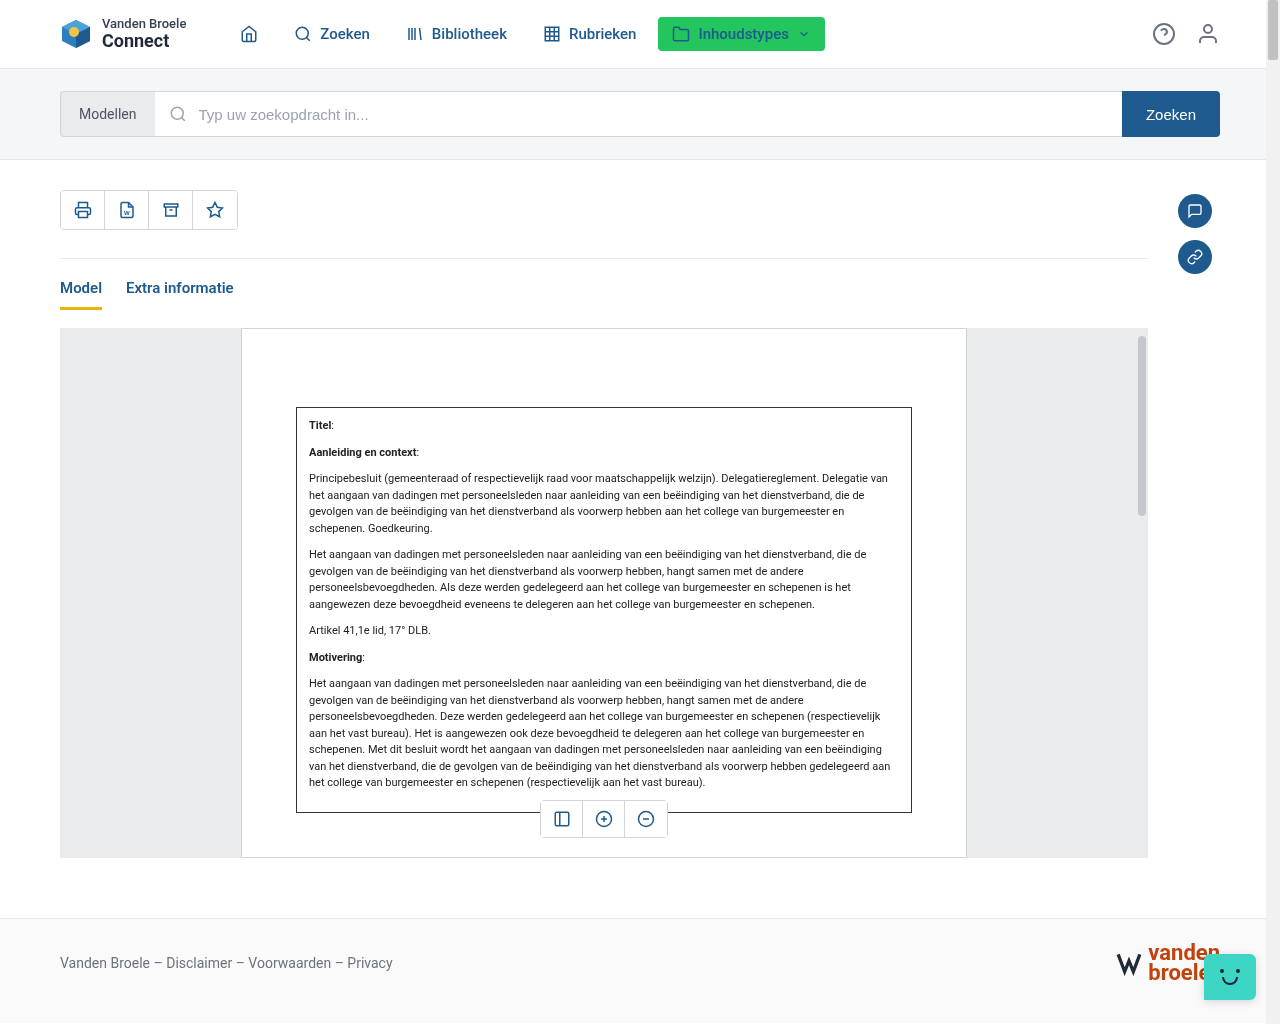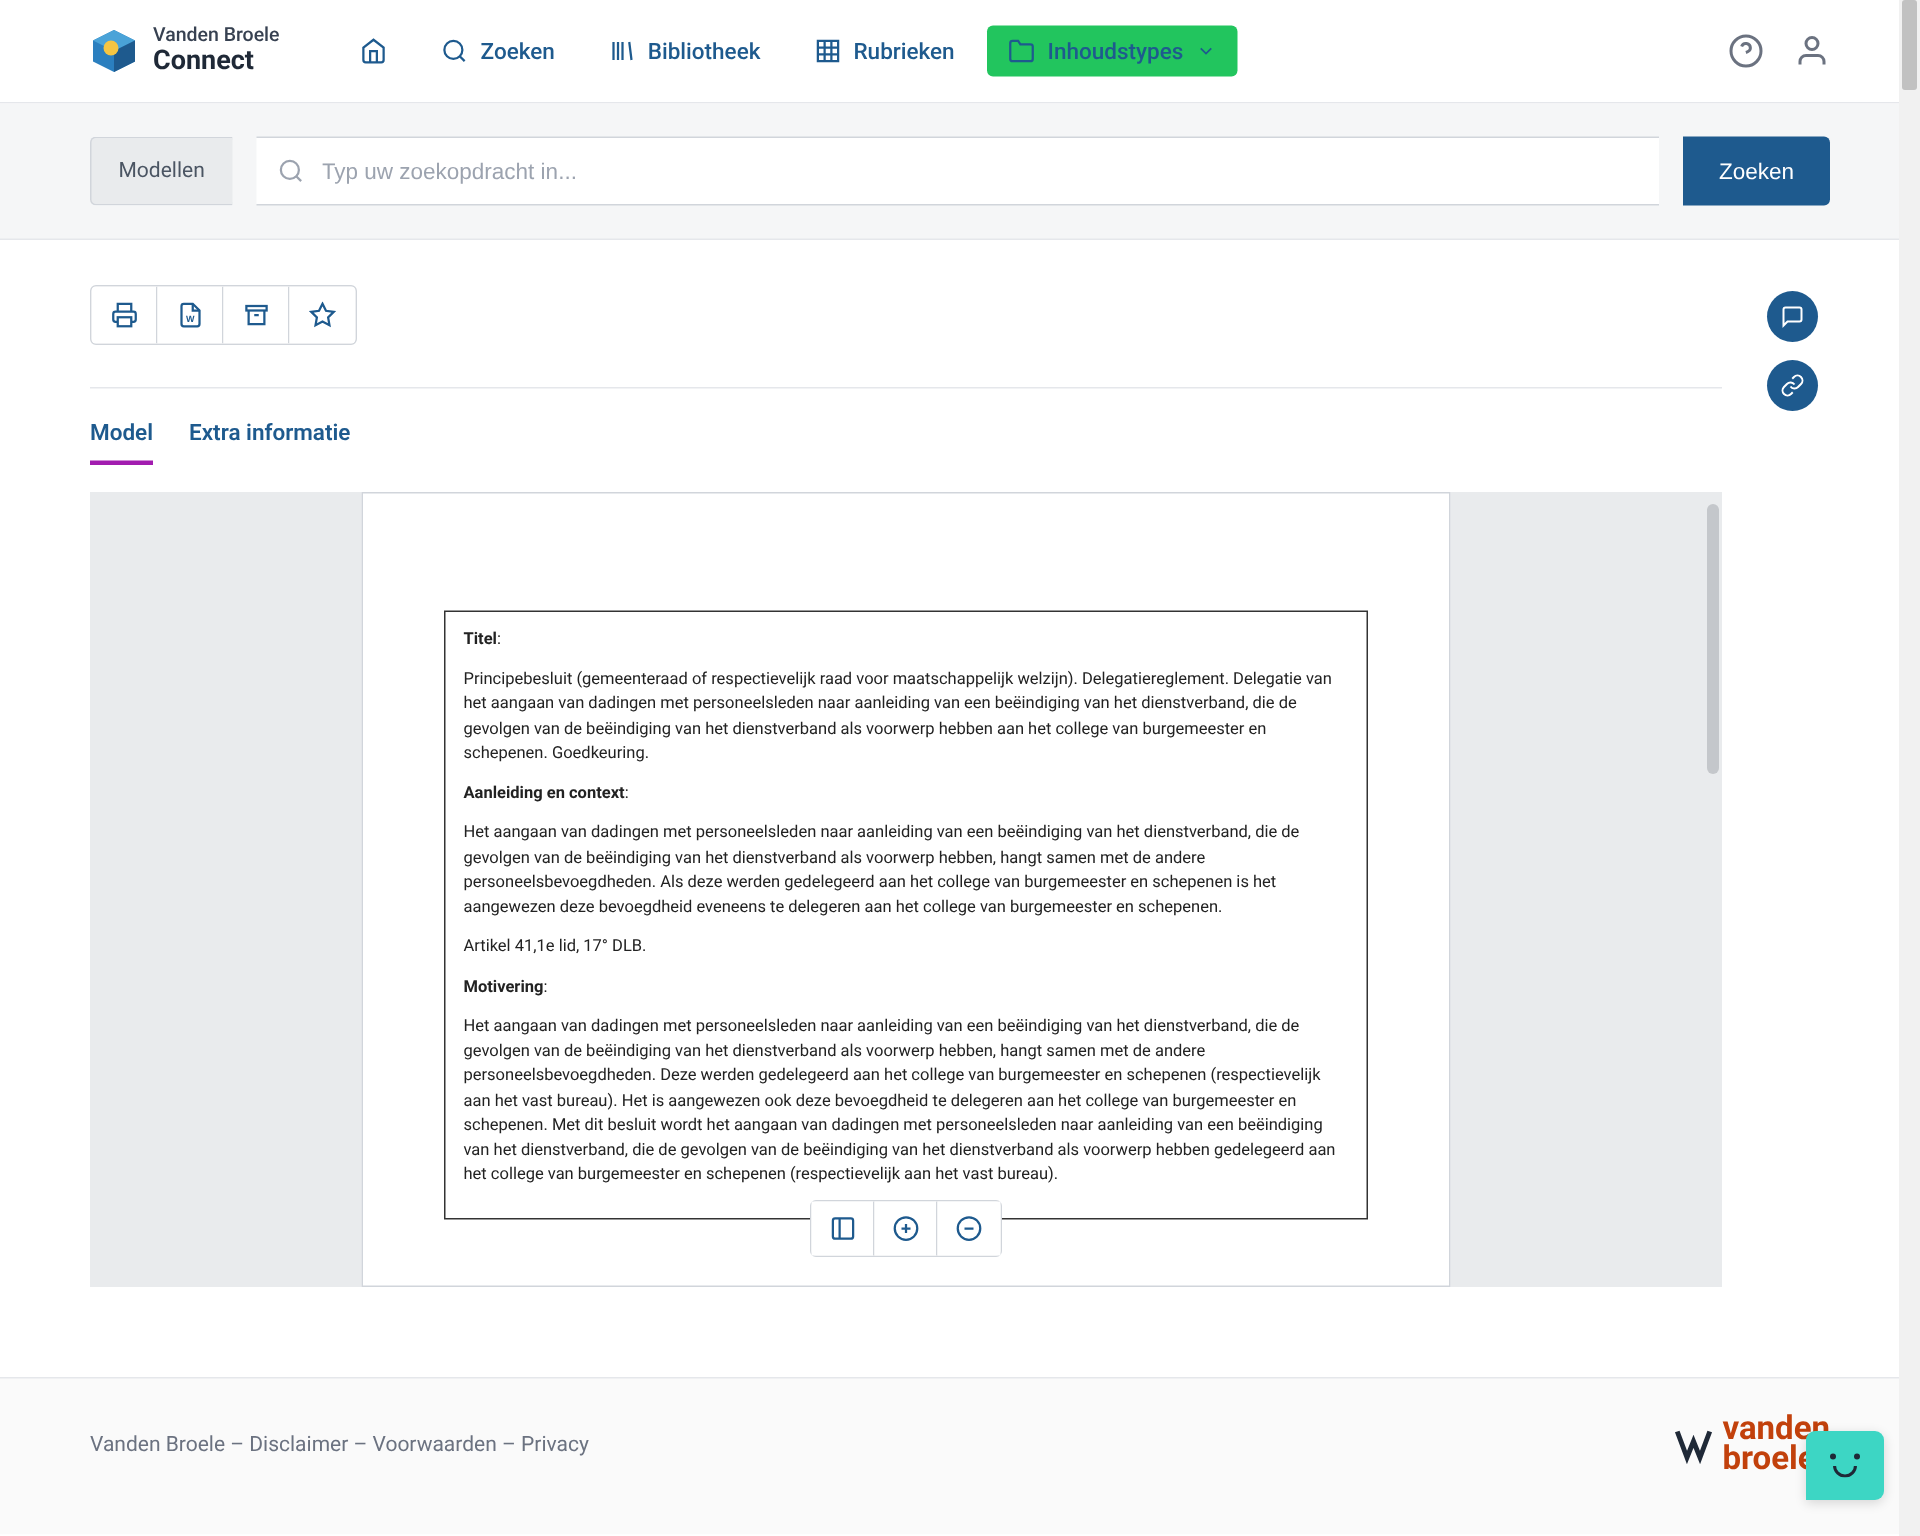--- a/index.html
+++ b/index.html
@@ -16,21 +16,21 @@
 .nav { display: flex; align-items: center; gap: 8px; }
 .nav-item { display: flex; align-items: center; gap: 8px; padding: 8px 14px; color: #1e5a8e; font-size: 15px; font-weight: 500; border-radius: 4px; cursor: pointer; }
 .nav-item.active { background: #22c55e; }
 .nav-icon { width: 18px; height: 18px; color: #1e5a8e; }
 .chevron-small { width: 14px; height: 14px; }
 .header-right { margin-left: auto; display: flex; align-items: center; gap: 20px; }
 .icon-btn { width: 24px; height: 24px; color: #6b7280; cursor: pointer; }
 
 
 .search-section { background: #f5f6f7; border-bottom: 1px solid #e5e7eb; }
-.search-inner { max-width: 1200px; margin: 0 auto; padding: 22px 20px; display: flex; gap: 16px; }
+.search-inner { max-width: 1200px; margin: 0 auto; padding: 22px 20px; display: flex; gap: 0; }
 .search-prefix { background: #e9ebed; padding: 0 18px; height: 46px; display: flex; align-items: center; font-size: 14px; color: #4b5563; border-radius: 4px 0 0 4px; border: 1px solid #d1d5db; border-right: none; }
 .search-box { flex: 1; position: relative; display: flex; align-items: center; background: #fff; border: 1px solid #d1d5db; border-left: none; border-right: none; height: 46px; }
 .search-box svg { position: absolute; left: 14px; color: #9ca3af; width: 18px; height: 18px; }
 .search-input { width: 100%; border: none; outline: none; padding: 0 14px 0 44px; font-size: 15px; color: #374151; height: 100%; }
 .search-input::placeholder { color: #9ca3af; }
 .search-btn { background: #1e5a8e; color: #fff; border: none; padding: 0 24px; height: 46px; font-size: 15px; font-weight: 500; border-radius: 0 4px 4px 0; cursor: pointer; }
 
 
 .main { max-width: 1200px; margin: 0 auto; padding: 30px 20px 0; display: flex; gap: 30px; }
 .content { flex: 1; }
@@ -38,21 +38,21 @@
 .page-title { font-size: 22px; font-weight: 700; color: #1f2937; }
 .toolbar { display: flex; border: 1px solid #d1d5db; border-radius: 4px; overflow: hidden; }
 .toolbar-btn { width: 44px; height: 38px; display: flex; align-items: center; justify-content: center; background: #fff; border: none; border-right: 1px solid #d1d5db; cursor: pointer; color: #1e5a8e; }
 .toolbar-btn:last-child { border-right: none; }
 .toolbar-btn svg { width: 18px; height: 18px; }
 
 .divider { border: none; border-top: 1px solid #e5e7eb; margin: 28px 0 0; }
 
 .tabs { display: flex; gap: 24px; margin-top: 20px; }
 .tab { font-size: 15px; font-weight: 600; color: #1e5a8e; padding-bottom: 10px; cursor: pointer; }
-.tab.active { border-bottom: 3px solid #a21caf; }
+.tab.active { border-bottom: 3px solid #eab308; }
 
 .doc-viewer { margin-top: 18px; background: #e9ebed; padding: 0; position: relative; height: 530px; overflow: hidden; }
 .doc-scroll { position: absolute; right: 2px; top: 8px; width: 8px; height: 180px; background: #c4c7cb; border-radius: 4px; }
 .doc-page { background: #fff; margin: 0 auto; width: 726px; padding: 78px 54px 20px; min-height: 100%; border: 1px solid #d1d5db; position: relative; }
 .doc-frame { border: 1px solid #333; padding: 10px 12px; font-size: 11px; line-height: 1.5; color: #222; }
 .doc-frame p { margin-bottom: 10px; }
 .doc-frame strong { font-weight: 700; }
 
 .viewer-controls { position: absolute; bottom: 20px; left: 50%; transform: translateX(-50%); display: flex; background: #fff; border: 1px solid #d1d5db; border-radius: 4px; }
 .vc-btn { width: 42px; height: 36px; display: flex; align-items: center; justify-content: center; border: none; border-right: 1px solid #d1d5db; background: #fff; cursor: pointer; color: #1e5a8e; }
@@ -204,22 +204,22 @@
     <div class="tabs">
       <div class="tab active">Model</div>
       <div class="tab">Extra informatie</div>
     </div>
 
     <div class="doc-viewer">
       <div class="doc-scroll"></div>
       <div class="doc-page">
         <div class="doc-frame">
           <p><strong>Titel</strong>:</p>
+          <p><strong>Aanleiding en context</strong>:</p>
           <p>Principebesluit (gemeenteraad of respectievelijk raad voor maatschappelijk welzijn). Delegatiereglement. Delegatie van het aangaan van dadingen met personeelsleden naar aanleiding van een beëindiging van het dienstverband, die de gevolgen van de beëindiging van het dienstverband als voorwerp hebben aan het college van burgemeester en schepenen. Goedkeuring.</p>
-          <p><strong>Aanleiding en context</strong>:</p>
           <p>Het aangaan van dadingen met personeelsleden naar aanleiding van een beëindiging van het dienstverband, die de gevolgen van de beëindiging van het dienstverband als voorwerp hebben, hangt samen met de andere personeelsbevoegdheden. Als deze werden gedelegeerd aan het college van burgemeester en schepenen is het aangewezen deze bevoegdheid eveneens te delegeren aan het college van burgemeester en schepenen.</p>
           <p>Artikel 41,1e lid, 17° DLB.</p>
           <p><strong>Motivering</strong>:</p>
           <p>Het aangaan van dadingen met personeelsleden naar aanleiding van een beëindiging van het dienstverband, die de gevolgen van de beëindiging van het dienstverband als voorwerp hebben, hangt samen met de andere personeelsbevoegdheden. Deze werden gedelegeerd aan het college van burgemeester en schepenen (respectievelijk aan het vast bureau). Het is aangewezen ook deze bevoegdheid te delegeren aan het college van burgemeester en schepenen. Met dit besluit wordt het aangaan van dadingen met personeelsleden naar aanleiding van een beëindiging van het dienstverband, die de gevolgen van de beëindiging van het dienstverband als voorwerp hebben gedelegeerd aan het college van burgemeester en schepenen (respectievelijk aan het vast bureau).</p>
 
         </div>
       </div>
       <div class="viewer-controls">
         <button class="vc-btn">
             <svg viewBox="0 0 24 24" fill="none" stroke="currentColor" stroke-width="2">

